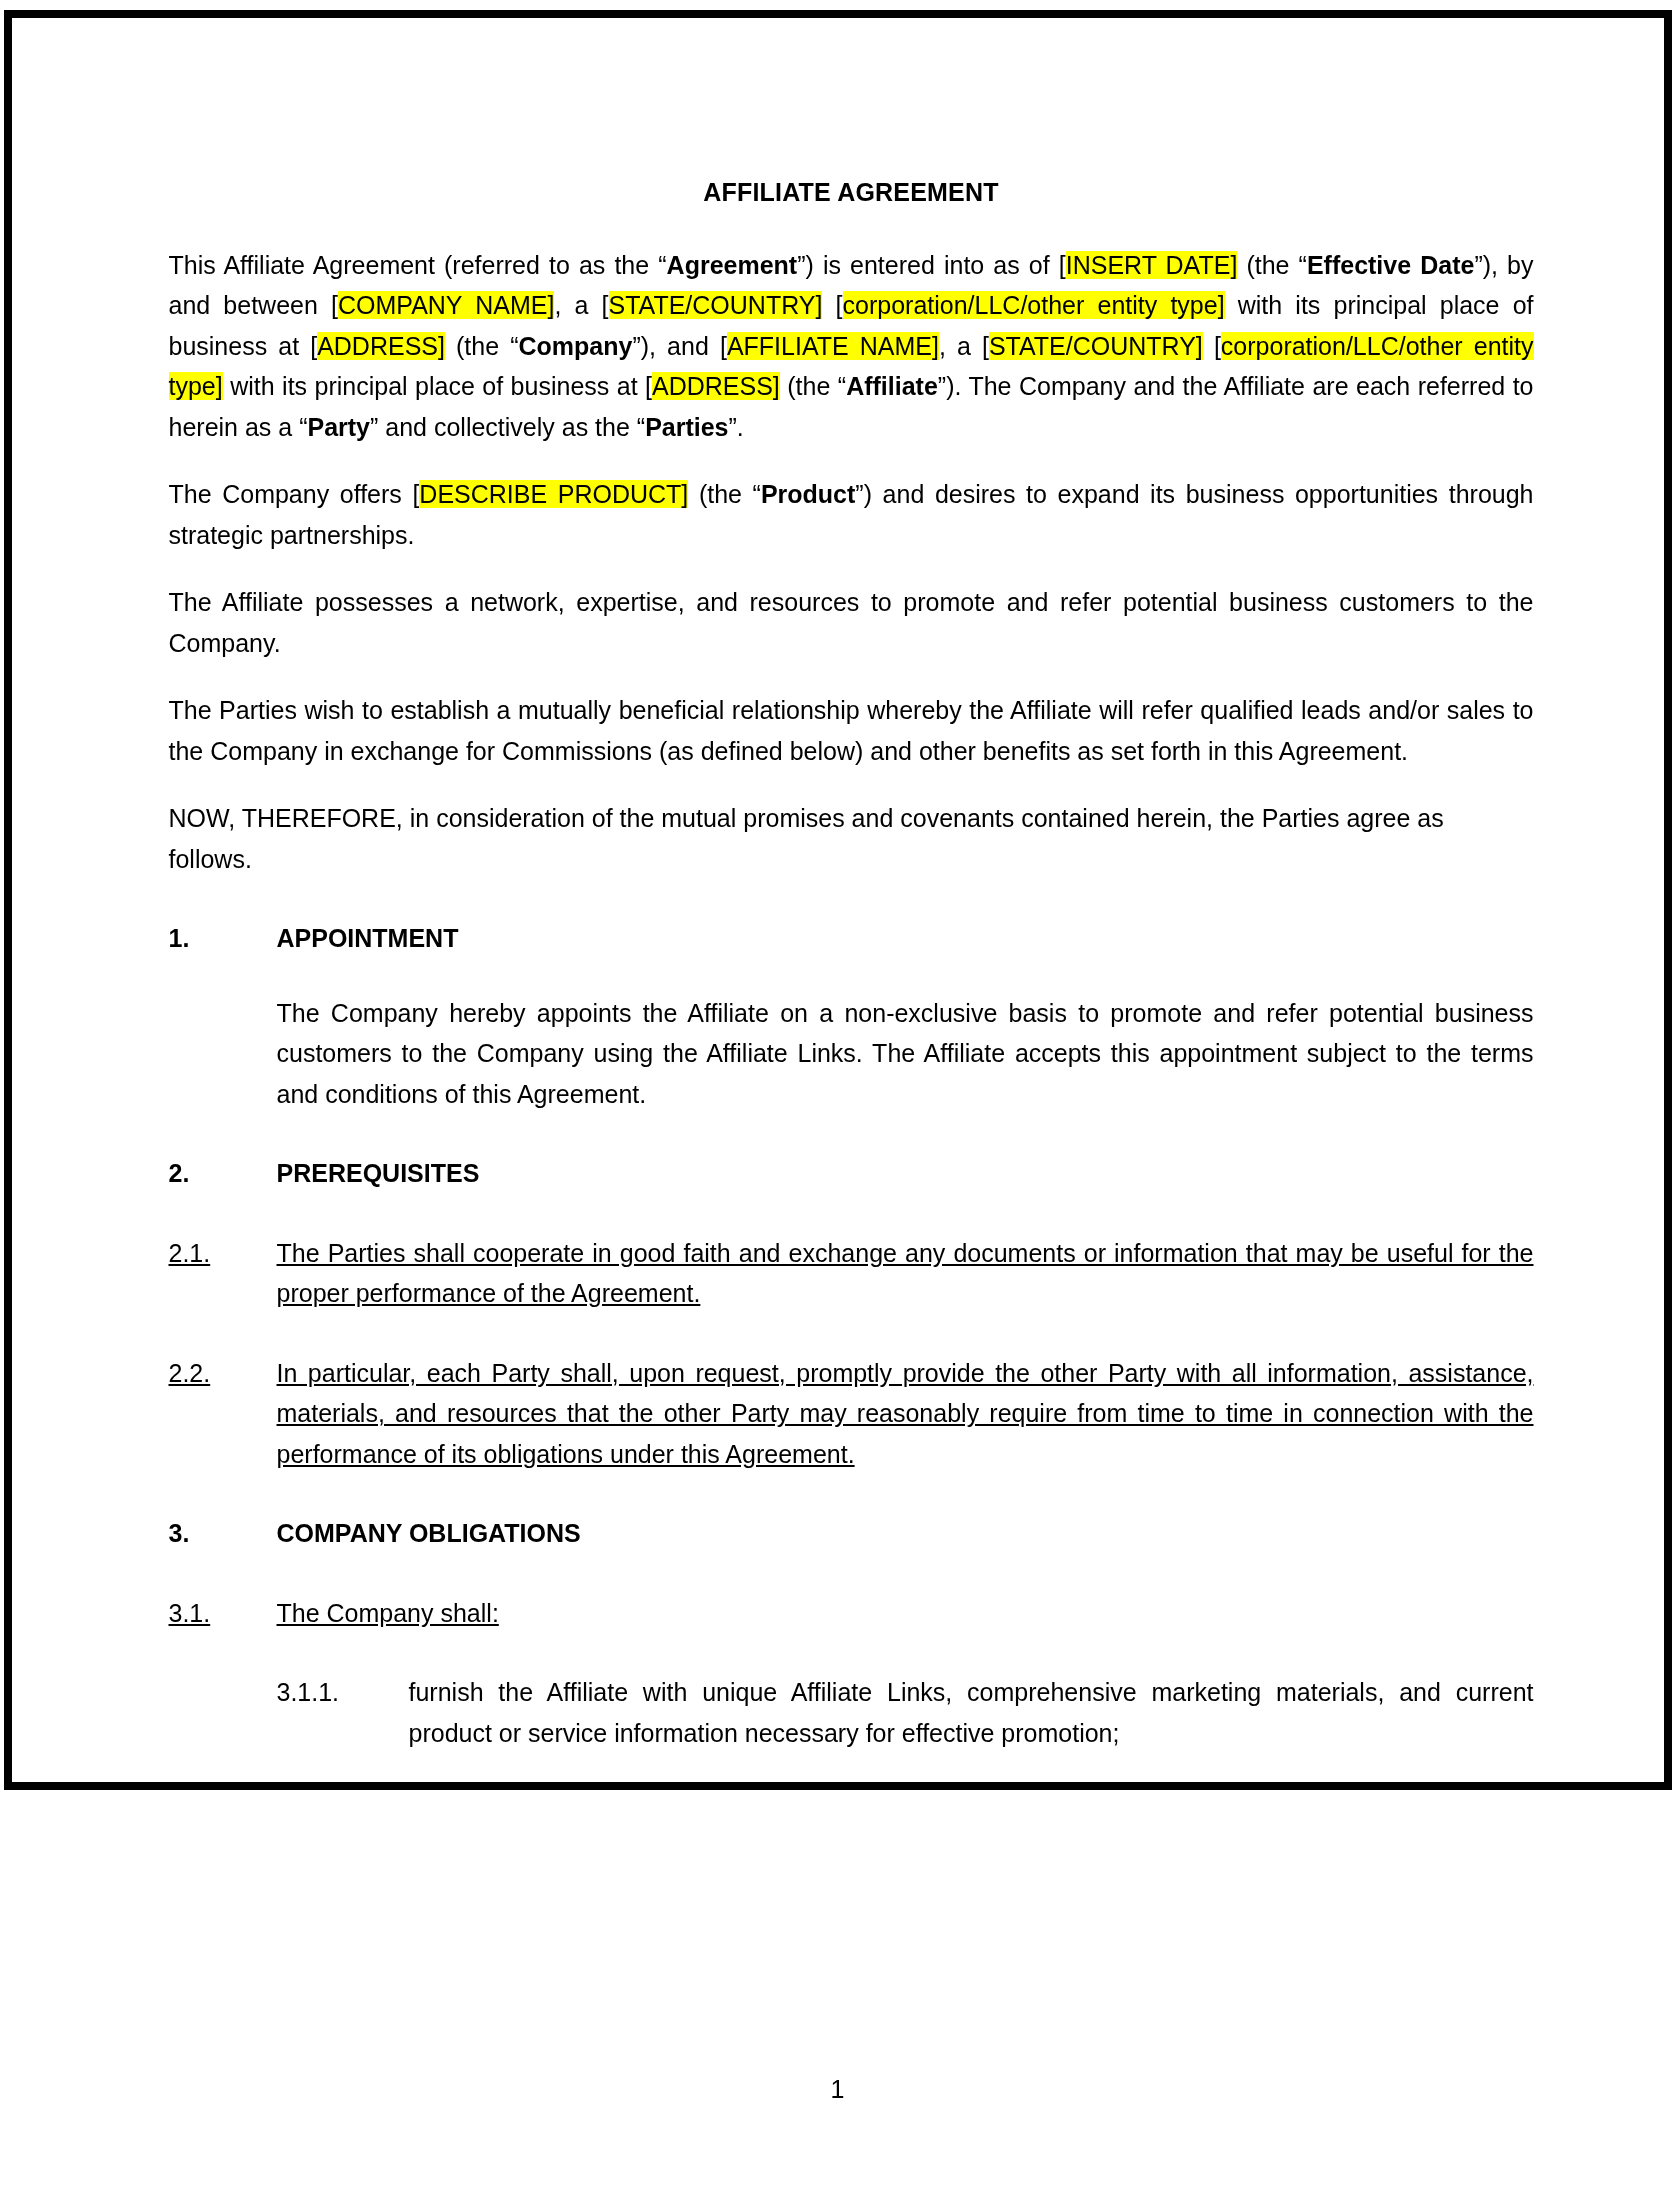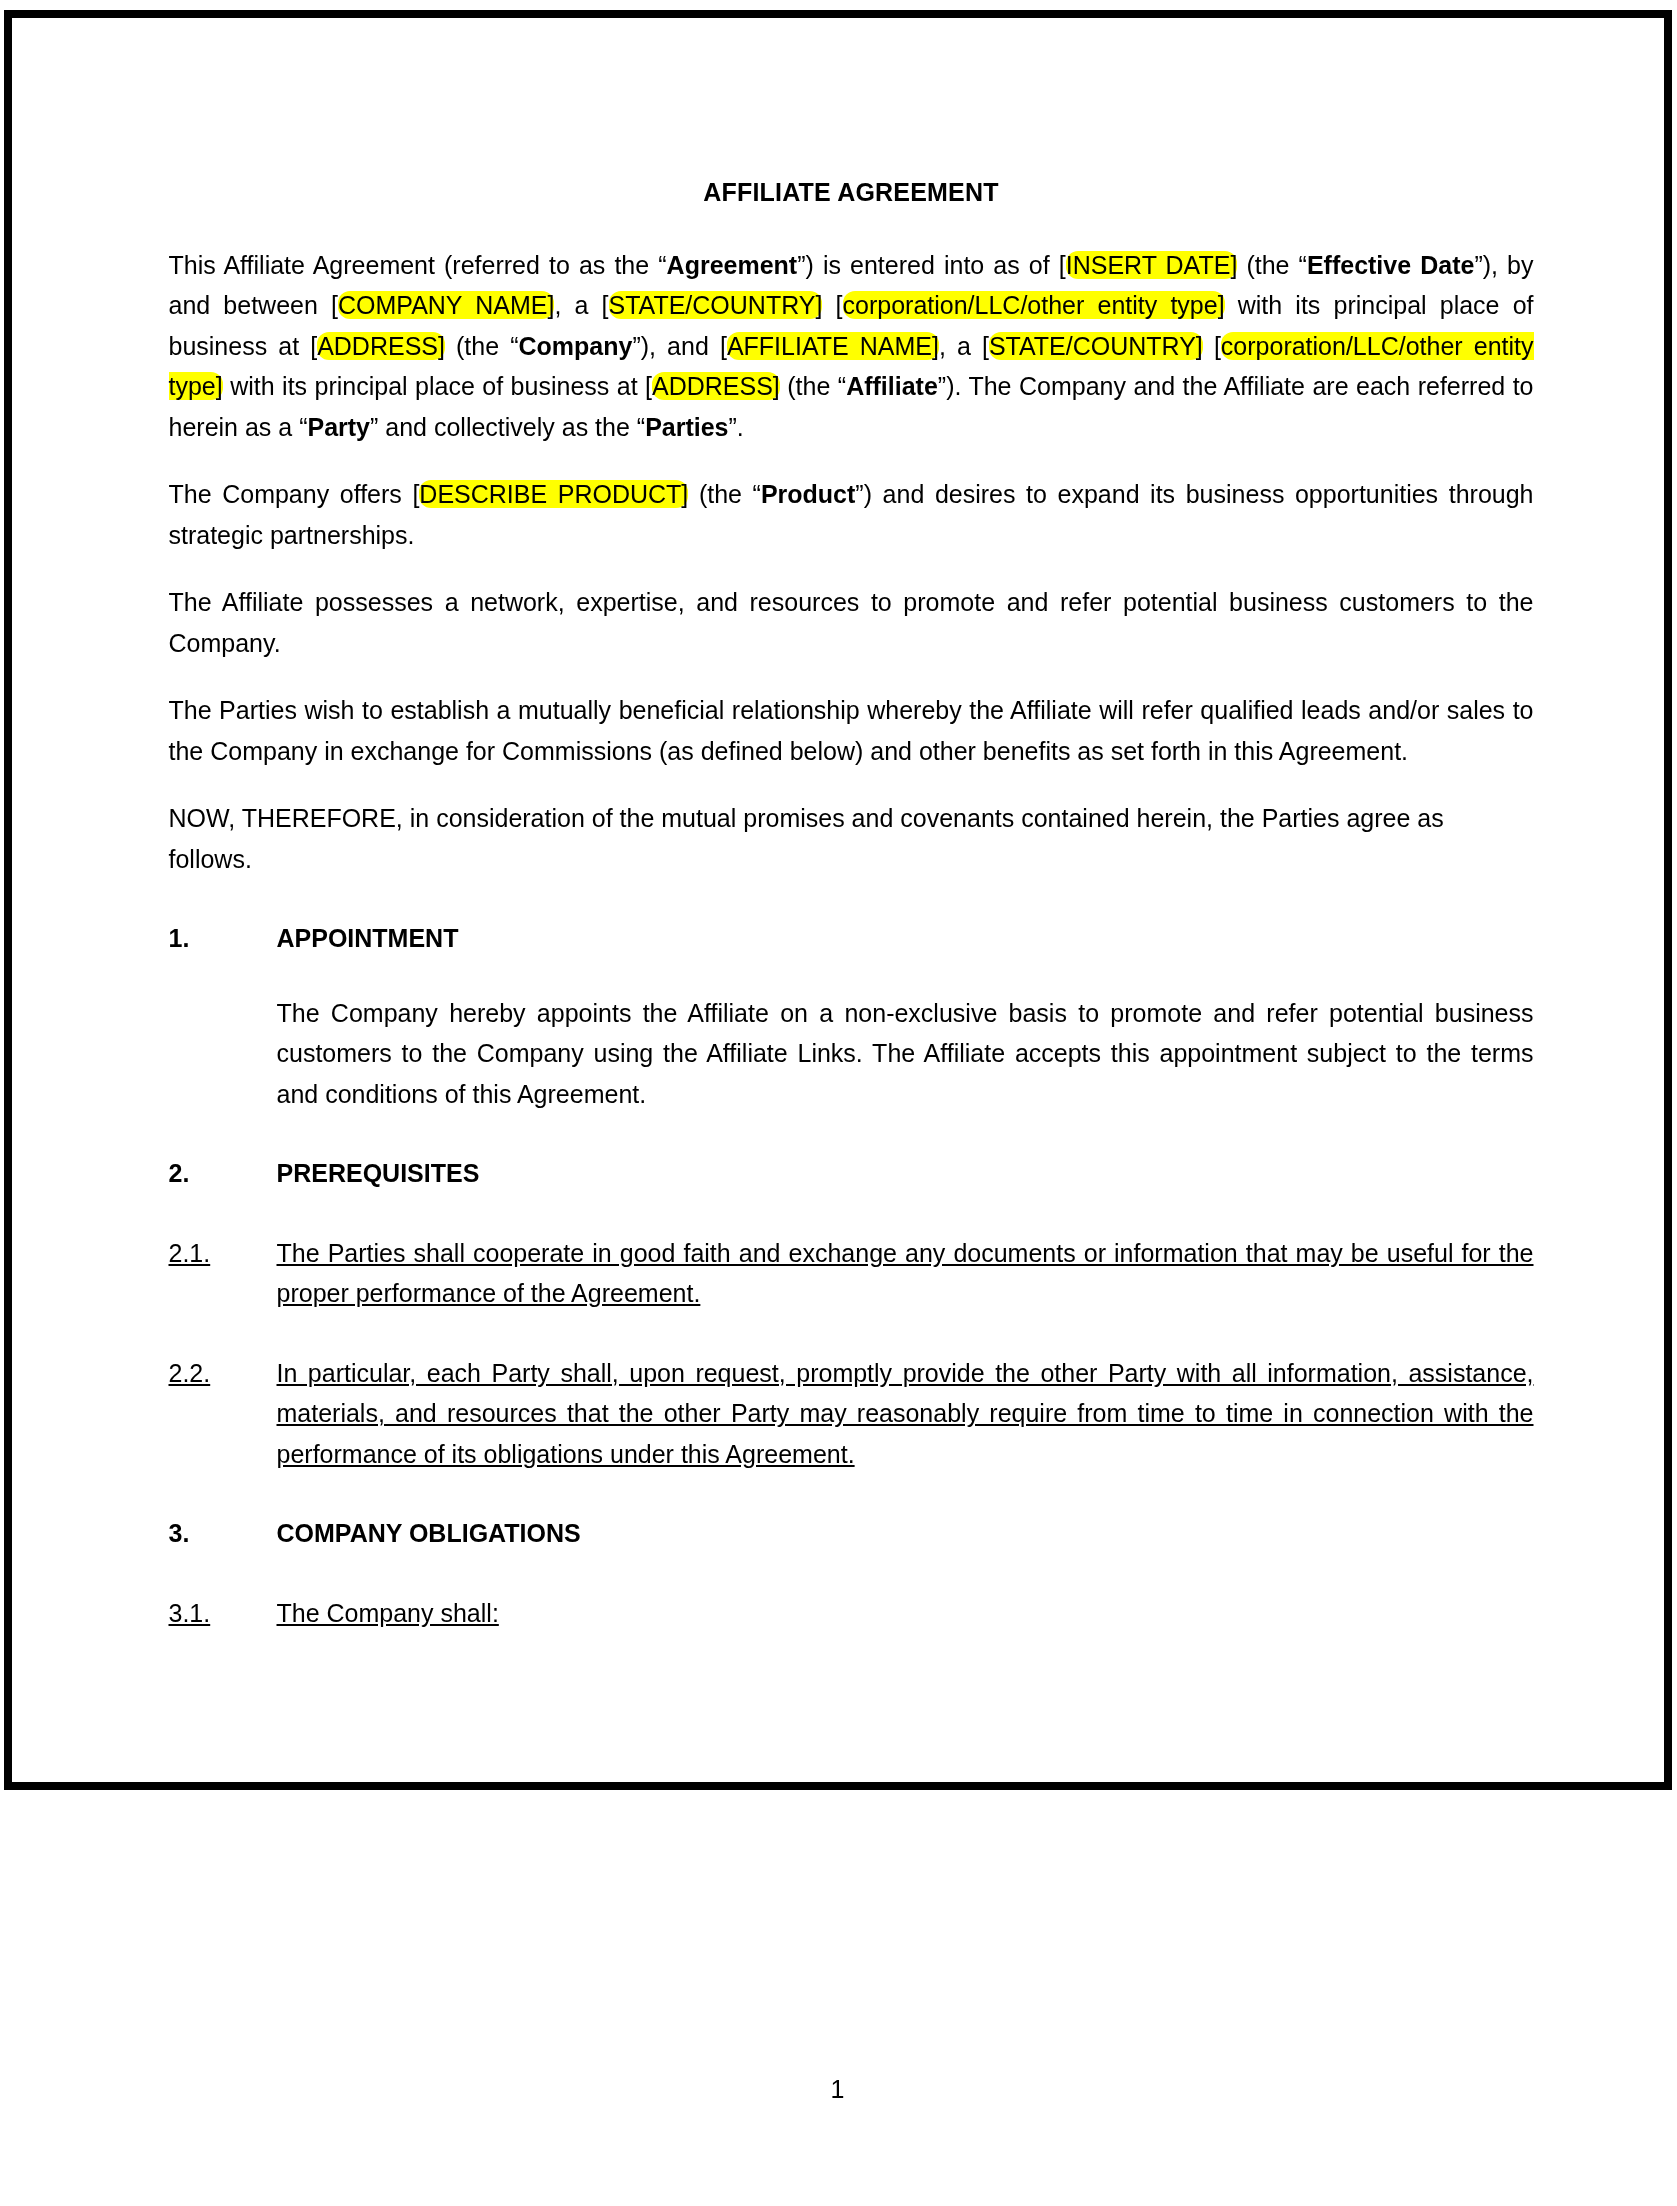--- a/index.html
+++ b/index.html
@@ -51,21 +51,20 @@
     text-align: justify;
     text-justify: inter-word;
     margin: 0 0 27px 0;
   }
   .para.no-justify { text-align: left; }
 
   b, .b { font-weight: bold; }
 
   .hl {
     background-color: #ffff00;
-    border-radius: 12px;
   }
 
   
   .section-heading {
     display: flex;
     font-size: 25px;
     font-weight: bold;
     line-height: 1.62;
     margin: 39px 0 0 0;
   }
@@ -173,19 +172,23 @@
     <div class="section-heading">
       <span class="num">3.</span>
       <span class="label">COMPANY OBLIGATIONS</span>
     </div>
 
     <div class="clause">
       <span class="num">3.1.</span>
       <span class="text no-justify">The Company shall:</span>
     </div>
 
+    <div class="subclause">
+      <span class="num">3.1.1.</span>
+      <span class="text">furnish the Affiliate with unique Affiliate Links, comprehensive marketing materials, and current product or service information necessary for effective promotion;</span>
+    </div>
 
   </div>
 
   <div class="page-number">1</div>
 
 </div>
 
 
 </body></html>

